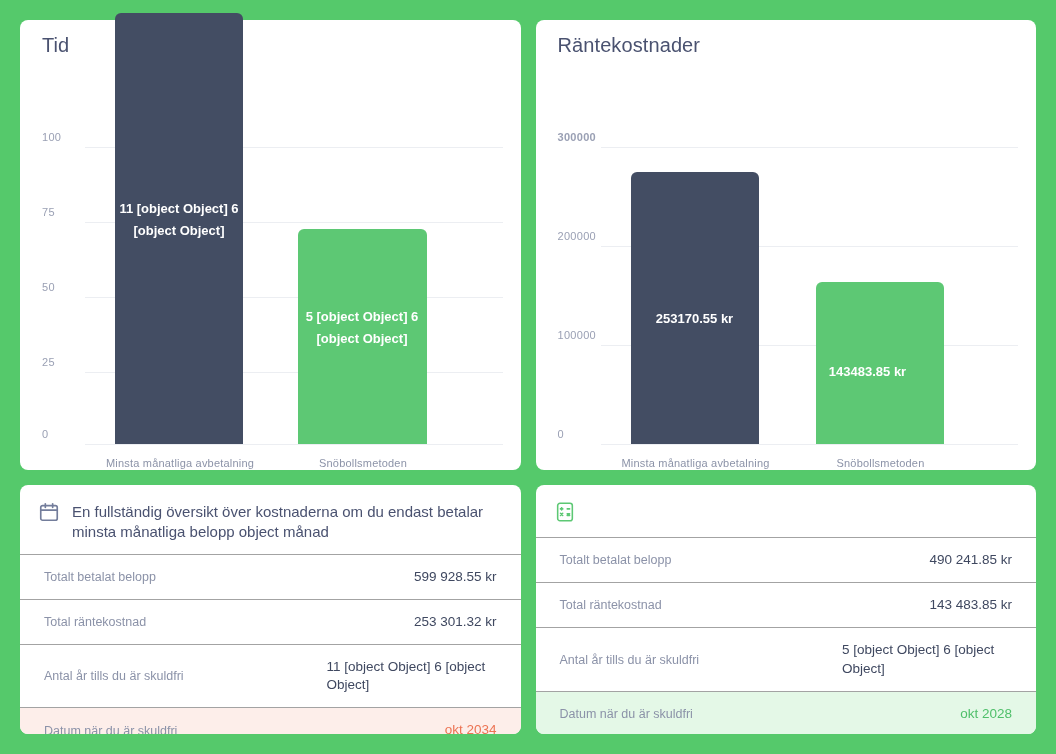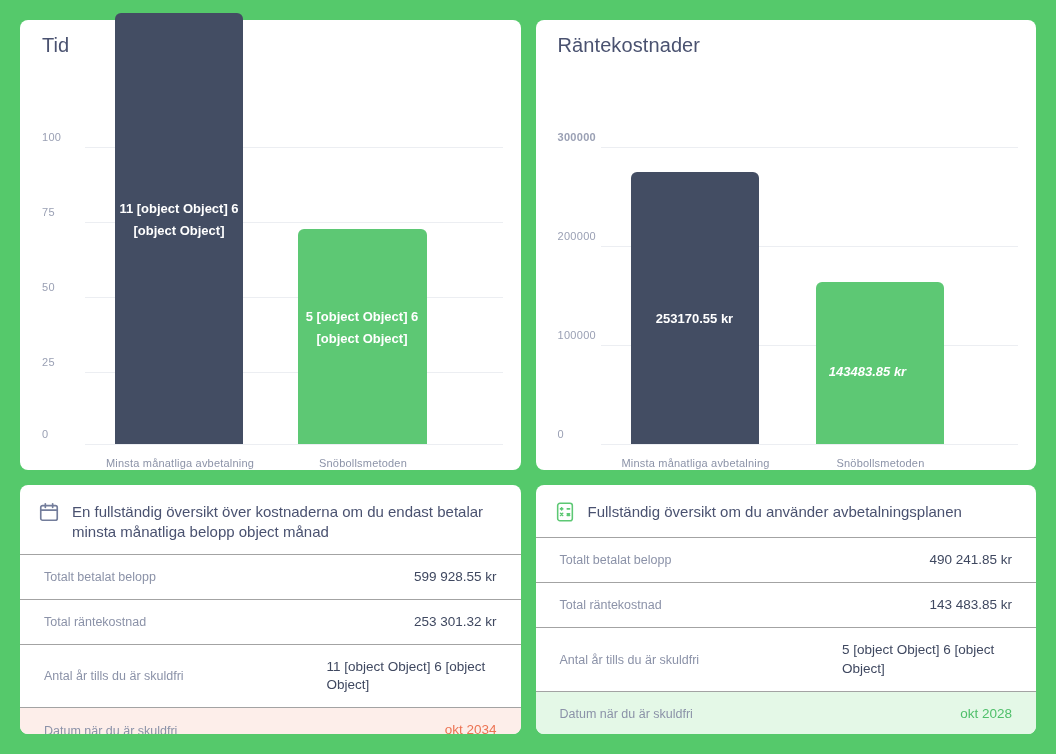--- a/index.html
+++ b/index.html
@@ -153,21 +153,21 @@
 
       <div class="ytick" style="top:127px;font-weight:bold;">300000</div>
       <div class="ytick" style="top:226px;">200000</div>
       <div class="ytick" style="top:325px;">100000</div>
       <div class="ytick" style="top:424px;">0</div>
 
       <div class="bar dark" style="left:95px; width:128px; top:152px; height:272px;"></div>
       <div class="bar-label" style="left:95px; width:128px; top:288px;">253170.55 kr</div>
 
       <div class="bar green" style="left:280px; width:128px; top:262px; height:162px;"></div>
-      <div class="bar-label" style="left:280px; width:104px; top:341px;font-style:italic;">143483.85 kr</div>
+      <div class="bar-label" style="left:280px; width:104px; top:341px;">143483.85 kr</div>
 
       <div class="xtick" style="left:50px; width:220px; top:437px;">Minsta månatliga avbetalning</div>
       <div class="xtick" style="left:255px; width:180px; top:437px;">Snöbollsmetoden</div>
     </div>
   </div>
 
   <div class="card tbl-card">
     <div class="tbl-head">
       <span class="icon-box">
         <svg width="22" height="22" viewBox="0 0 24 24" fill="none" stroke="#737d9b" stroke-width="1.8" stroke-linecap="round" stroke-linejoin="round">
@@ -204,21 +204,20 @@
       <span class="icon-box">
         <svg width="22" height="22" viewBox="0 0 24 24" fill="none" stroke="#5dc874" stroke-width="1.7" stroke-linecap="round" stroke-linejoin="round">
           <rect x="4" y="2.5" width="16" height="19" rx="2.5"></rect>
           <line x1="8.3" y1="7.6" x2="8.3" y2="7.7"></line>
           <path d="M7 8.6h2.6M8.3 7.3v2.6"></path>
           <path d="M14.4 8.6h2.6"></path>
           <path d="M7.1 13.4l2.4 2.4M9.5 13.4l-2.4 2.4"></path>
           <path d="M14.4 13.9h2.6M14.4 15.7h2.6"></path>
         </svg>
       </span>
-      <div class="tbl-head-title">Fullständig översikt om du använder avbetalningsplanen</div>
     </div>
     <div class="rows">
       <div class="row">
         <span class="row-label">Totalt betalat belopp</span>
         <span class="row-value">490 241.85 kr</span>
       </div>
       <div class="row">
         <span class="row-label">Total räntekostnad</span>
         <span class="row-value">143 483.85 kr</span>
       </div>

